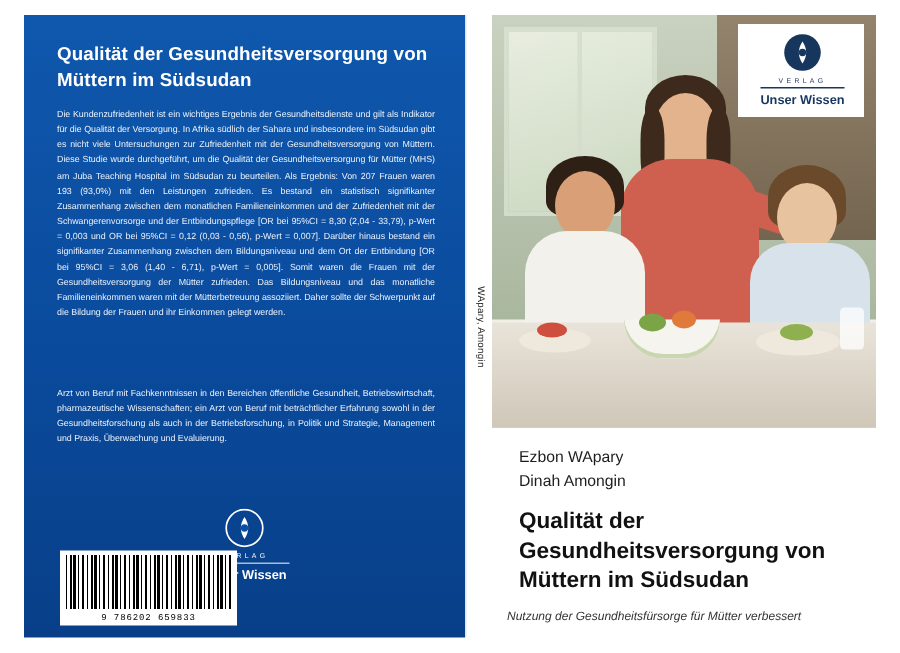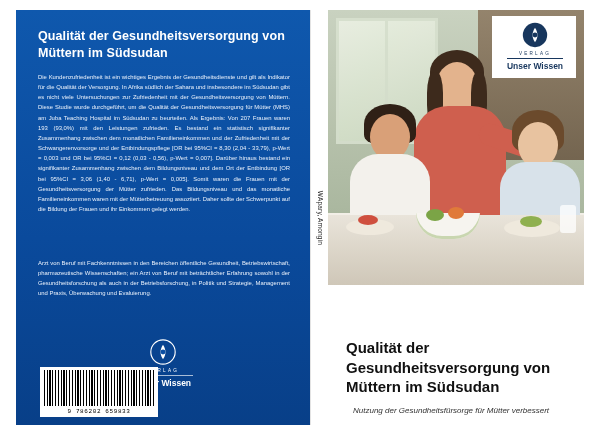--- a/index.html
+++ b/index.html
@@ -231,21 +231,21 @@
     left: 18px;
     top: 328px;
     width: 226px;
     font-size: 15px;
     font-weight: bold;
     color: #111111;
     line-height: 1.3;
   }
   .front-sub {
     position: absolute;
-    left: 25px;
+    left: 10px;
     top: 396px;
     width: 230px;
     font-size: 8px;
     font-style: italic;
     color: #333333;
   }
   
   .front-badge {
     position: absolute;
     right: 14px;
@@ -338,18 +338,22 @@
             <path d="M16 7 C12 13 12 19 16 25 C20 19 20 13 16 7 Z" fill="#ffffff"></path>
             <circle cx="16" cy="16" r="3" fill="#17365d"></circle>
           </svg>
         </div>
         <div class="verlag">VERLAG</div>
         <div class="rule"></div>
         <div class="name">Unser Wissen</div>
       </div>
     </div>
 
+    <div class="front-meta">
+      <div class="author">Ezbon WApary</div>
+      <div class="author">Dinah Amongin</div>
+    </div>
 
     <div class="front-title">Qualität der Gesundheitsversorgung von Müttern im Südsudan</div>
     <div class="front-sub">Nutzung der Gesundheitsfürsorge für Mütter verbessert</div>
   </div>
 
 </div>
 
 </body></html>

